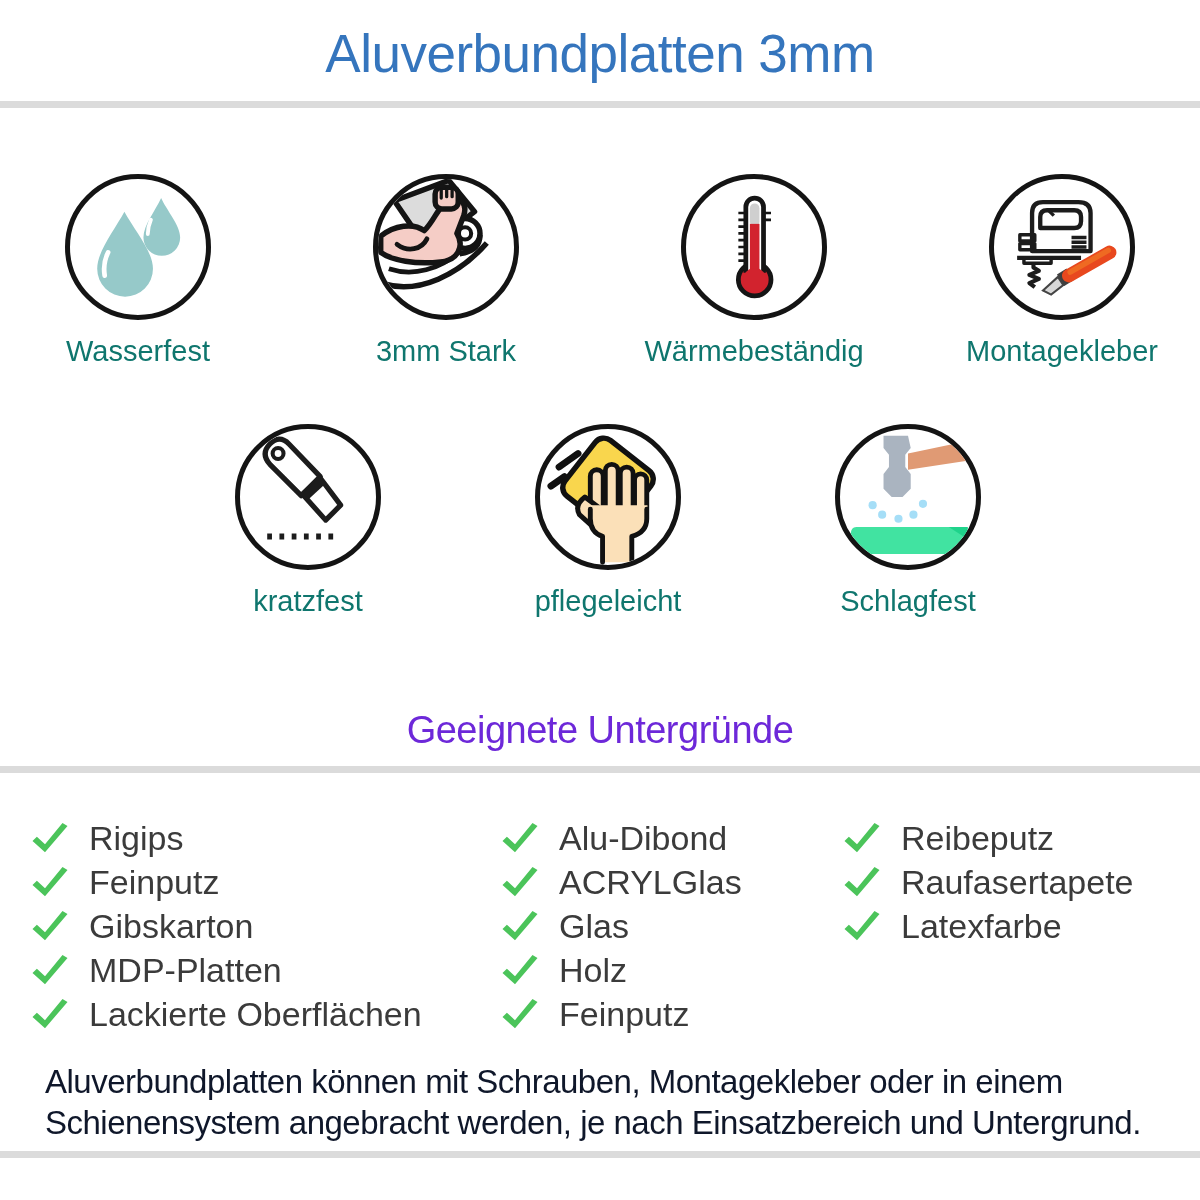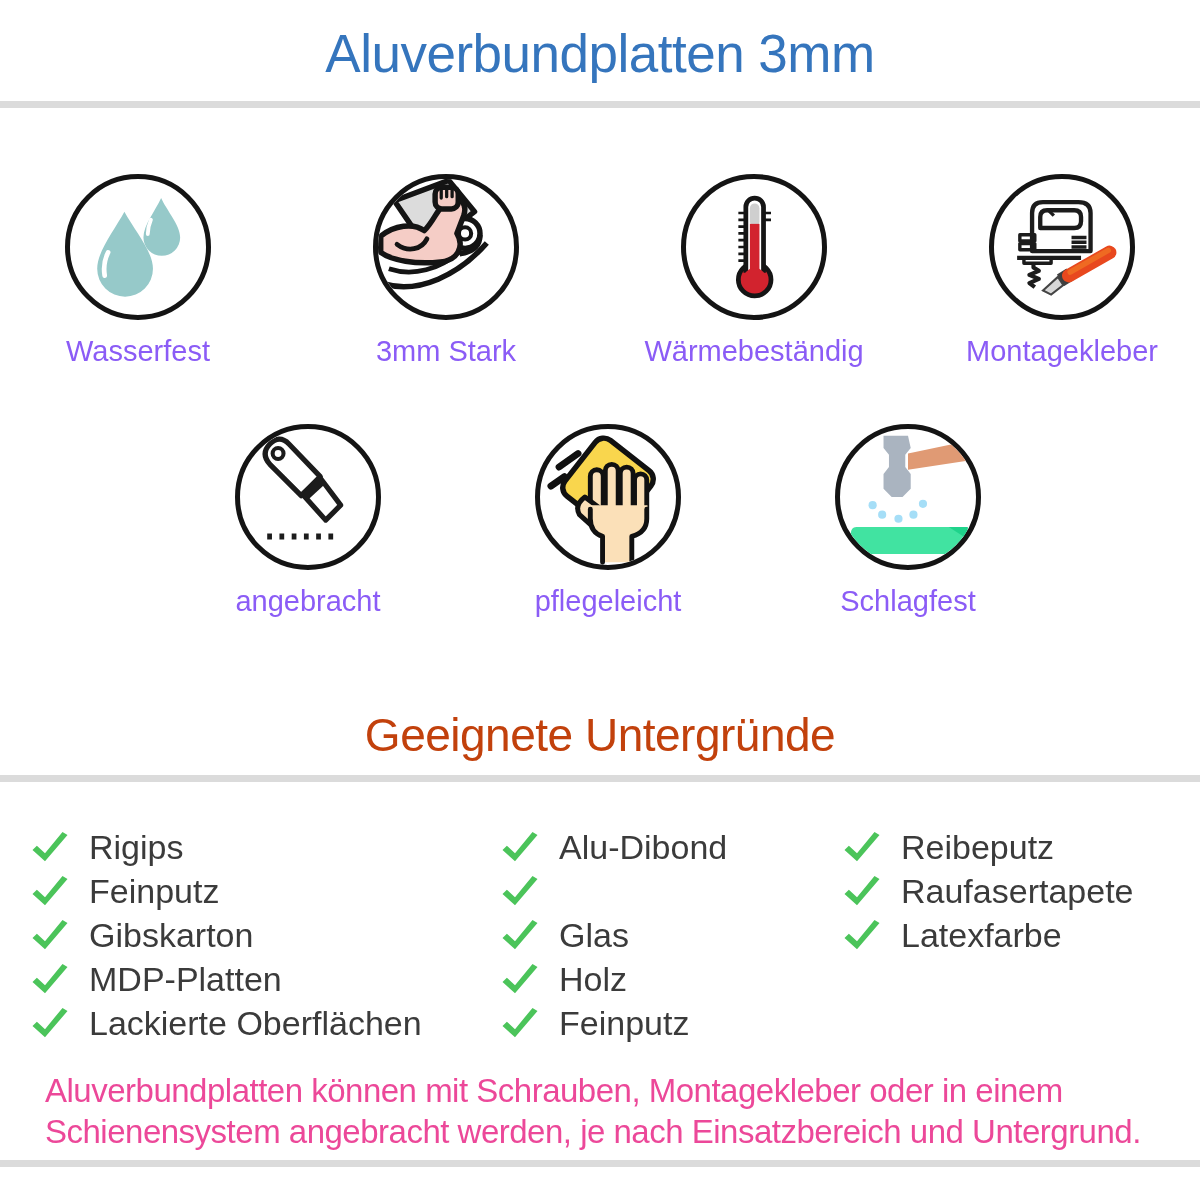--- a/index.html
+++ b/index.html
@@ -16,43 +16,43 @@
   .feature-row { display:flex; justify-content:space-between; }
   .feature-row.row1 { margin-top:66px; padding:0 58px; }
   .feature-row.row2 { margin-top:56px; padding:0 212px 0 228px; }
   .feature { width:160px; display:flex; flex-direction:column; align-items:center; }
   .circle {
     width:146px; height:146px; border:5px solid #141414; border-radius:50%;
     overflow:hidden; background:#fff; flex:0 0 auto;
   }
   .circle svg { width:100%; height:100%; display:block; }
   .feature-label {
-    margin-top:15px; font-size:29px; color:#8b5cf6; white-space:nowrap; text-align:center;
+    margin-top:15px; font-size:29px; color:#0f766e; white-space:nowrap; text-align:center;
   }
 
   .section-title {
     margin-top:92px; text-align:center;
-    font-size:46px; font-weight:400; letter-spacing:-0.5px;
-    color:#c2410c; line-height:1.1;
+    font-size:38px; font-weight:400; letter-spacing:-0.5px;
+    color:#6d28d9; line-height:1.1;
   }
   .divider.d2 { margin-top:14px; }
 
   .substrates { display:flex; padding:44px 0 0 30px; }
   .sub-col { display:flex; flex-direction:column; }
   .sub-col.c1 { width:470px; }
   .sub-col.c2 { width:342px; }
   .sub-col.c3 { width:350px; }
   .sub-item { display:flex; align-items:center; height:44px; }
   .check { width:40px; height:33px; flex:0 0 auto; margin-right:19px; }
   .sub-label { font-size:34px; color:#3b3b3b; white-space:nowrap; }
 
   .note {
     margin:24px 30px 0 45px;
     font-size:33px; line-height:41px; letter-spacing:-0.5px;
-    color:#ec4899;
+    color:#0f172a;
   }
   .divider.bottom { margin-top:8px; }
 </style>
 </head>
 <body>
 
 <div>
 
   <h1 class="page-title">Aluverbundplatten 3mm</h1>
   <div class="divider"></div>
@@ -136,21 +136,21 @@
     <div class="feature">
       <div class="circle">
         <svg viewBox="0 0 100 100">
           <path d="M22,26 Q15,18 22,11 Q29,4 36,11 L59,35 L45,49 Z" fill="#ffffff" stroke="#1c1c1c" stroke-width="3.8" stroke-linejoin="round"></path>
           <circle cx="28" cy="18" r="4" fill="#ffffff" stroke="#1c1c1c" stroke-width="3"></circle>
           <path d="M46,48 L59,36 L74,56 L63,67 Z" fill="#ffffff" stroke="#1c1c1c" stroke-width="3.8" stroke-linejoin="round"></path>
           <path d="M45,49 L59,35 L63,40 L49,53 Z" fill="#1c1c1c"></path>
           <line x1="20" y1="79" x2="69" y2="79" stroke="#1c1c1c" stroke-width="4.5" stroke-dasharray="3.5 5.5"></line>
         </svg>
       </div>
-      <div class="feature-label">angebracht</div>
+      <div class="feature-label">kratzfest</div>
     </div>
 
     <div class="feature">
       <div class="circle">
         <svg viewBox="0 0 100 100">
           <path d="M14,28 L28,18" stroke="#111111" stroke-width="5" stroke-linecap="round"></path>
           <path d="M8,42 L18,35" stroke="#111111" stroke-width="5" stroke-linecap="round"></path>
           <rect x="24" y="14" width="52" height="52" rx="8" transform="rotate(38 50 40)" fill="#f9d64d" stroke="#111111" stroke-width="4"></rect>
           <g fill="#fbe0b8" stroke="#111111" stroke-width="3.6" stroke-linejoin="round" stroke-linecap="round">
             <rect x="37" y="30" width="9.5" height="34" rx="4.7"></rect>
@@ -228,20 +228,21 @@
       <div class="sub-item">
         <svg class="check" viewBox="0 0 32 26">
             <path d="M2,15 L12,24 L30,3 L26,0.5 L12,17.5 L5.5,11.5 Z" fill="#4bc45a"></path>
           </svg>
         <span class="sub-label">Alu-Dibond</span>
       </div>
       <div class="sub-item">
         <svg class="check" viewBox="0 0 32 26">
             <path d="M2,15 L12,24 L30,3 L26,0.5 L12,17.5 L5.5,11.5 Z" fill="#4bc45a"></path>
           </svg>
+        <span class="sub-label">ACRYLGlas</span>
       </div>
       <div class="sub-item">
         <svg class="check" viewBox="0 0 32 26">
             <path d="M2,15 L12,24 L30,3 L26,0.5 L12,17.5 L5.5,11.5 Z" fill="#4bc45a"></path>
           </svg>
         <span class="sub-label">Glas</span>
       </div>
       <div class="sub-item">
         <svg class="check" viewBox="0 0 32 26">
             <path d="M2,15 L12,24 L30,3 L26,0.5 L12,17.5 L5.5,11.5 Z" fill="#4bc45a"></path>

